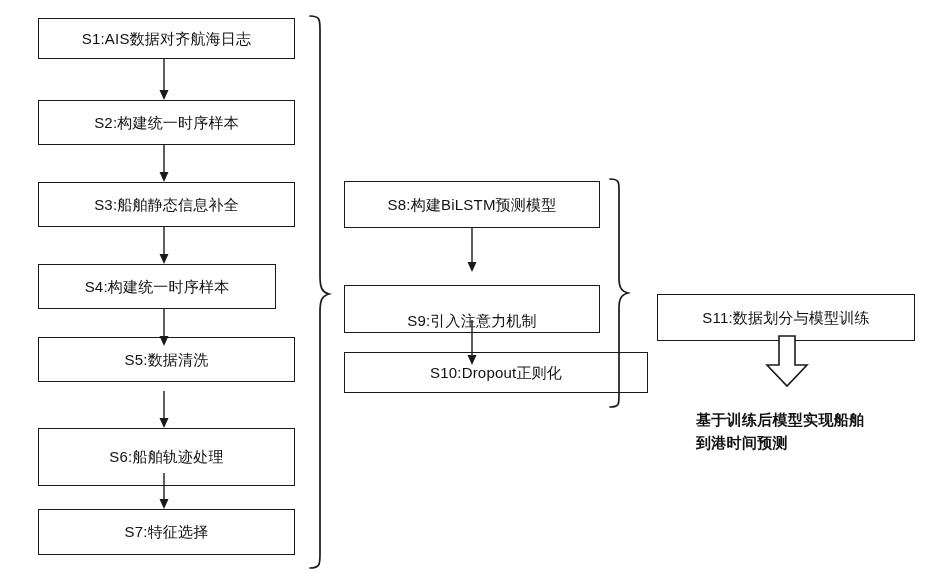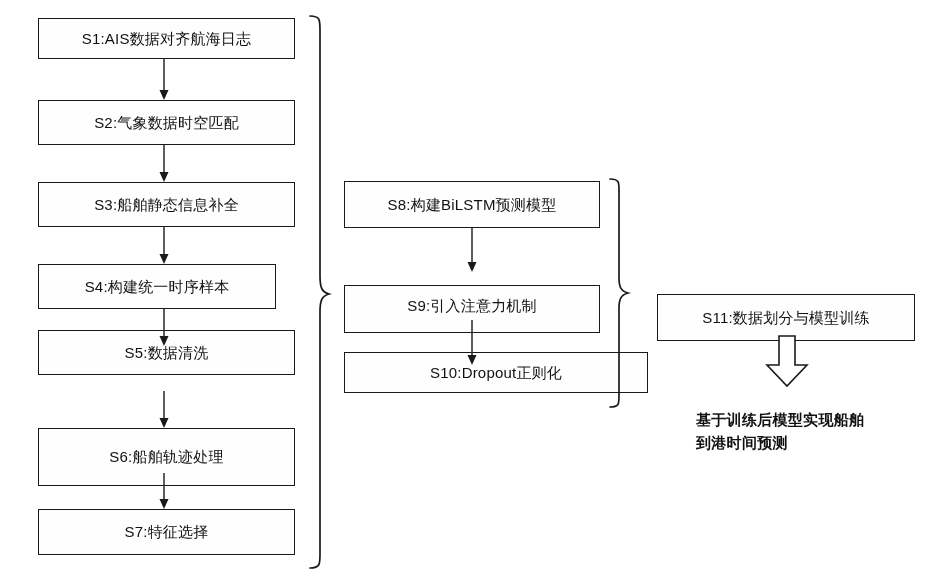--- a/index.html
+++ b/index.html
@@ -23,21 +23,21 @@
     border: 1.6px solid #1a1a1a;
     background: #fefefe;
     display: flex;
     align-items: center;
     justify-content: center;
     text-align: center;
     font-size: 15px;
     color: #111111;
     letter-spacing: 0.2px;
     line-height: 1.2;
-    padding: 17px 6px;
+    padding: 2px 6px;
   }
   .brace-svg, .arrow-svg, .conn-svg {
     position: absolute;
     overflow: visible;
     pointer-events: none;
   }
   .caption {
     position: absolute;
     font-size: 15px;
     font-weight: bold;
@@ -49,29 +49,29 @@
 </style>
 </head>
 <body>
 
 <div id="canvas">
 
   <div class="node" style="left:38px; top:18px; width:257px; height:41px;">
     <span>S1:AIS数据对齐航海日志</span>
   </div>
   <div class="node" style="left:38px; top:100px; width:257px; height:45px;">
-    <span>S2:气象数据时空匹配</span>
+    <span>S2:构建统一时序样本</span>
   </div>
   <div class="node" style="left:38px; top:182px; width:257px; height:45px;">
     <span>S3:船舶静态信息补全</span>
   </div>
   <div class="node" style="left:38px; top:264px; width:238px; height:45px;">
     <span>S4:构建统一时序样本</span>
   </div>
-  <div class="node" style="left:38px; top:330px; width:257px; height:45px;">
+  <div class="node" style="left:38px; top:337px; width:257px; height:45px;">
     <span>S5:数据清洗</span>
   </div>
   <div class="node" style="left:38px; top:428px; width:257px; height:58px;">
     <span>S6:船舶轨迹处理</span>
   </div>
   <div class="node" style="left:38px; top:509px; width:257px; height:46px;">
     <span>S7:特征选择</span>
   </div>
 
   <svg class="conn-svg" style="left:152px; top:59px;" width="24" height="42">

